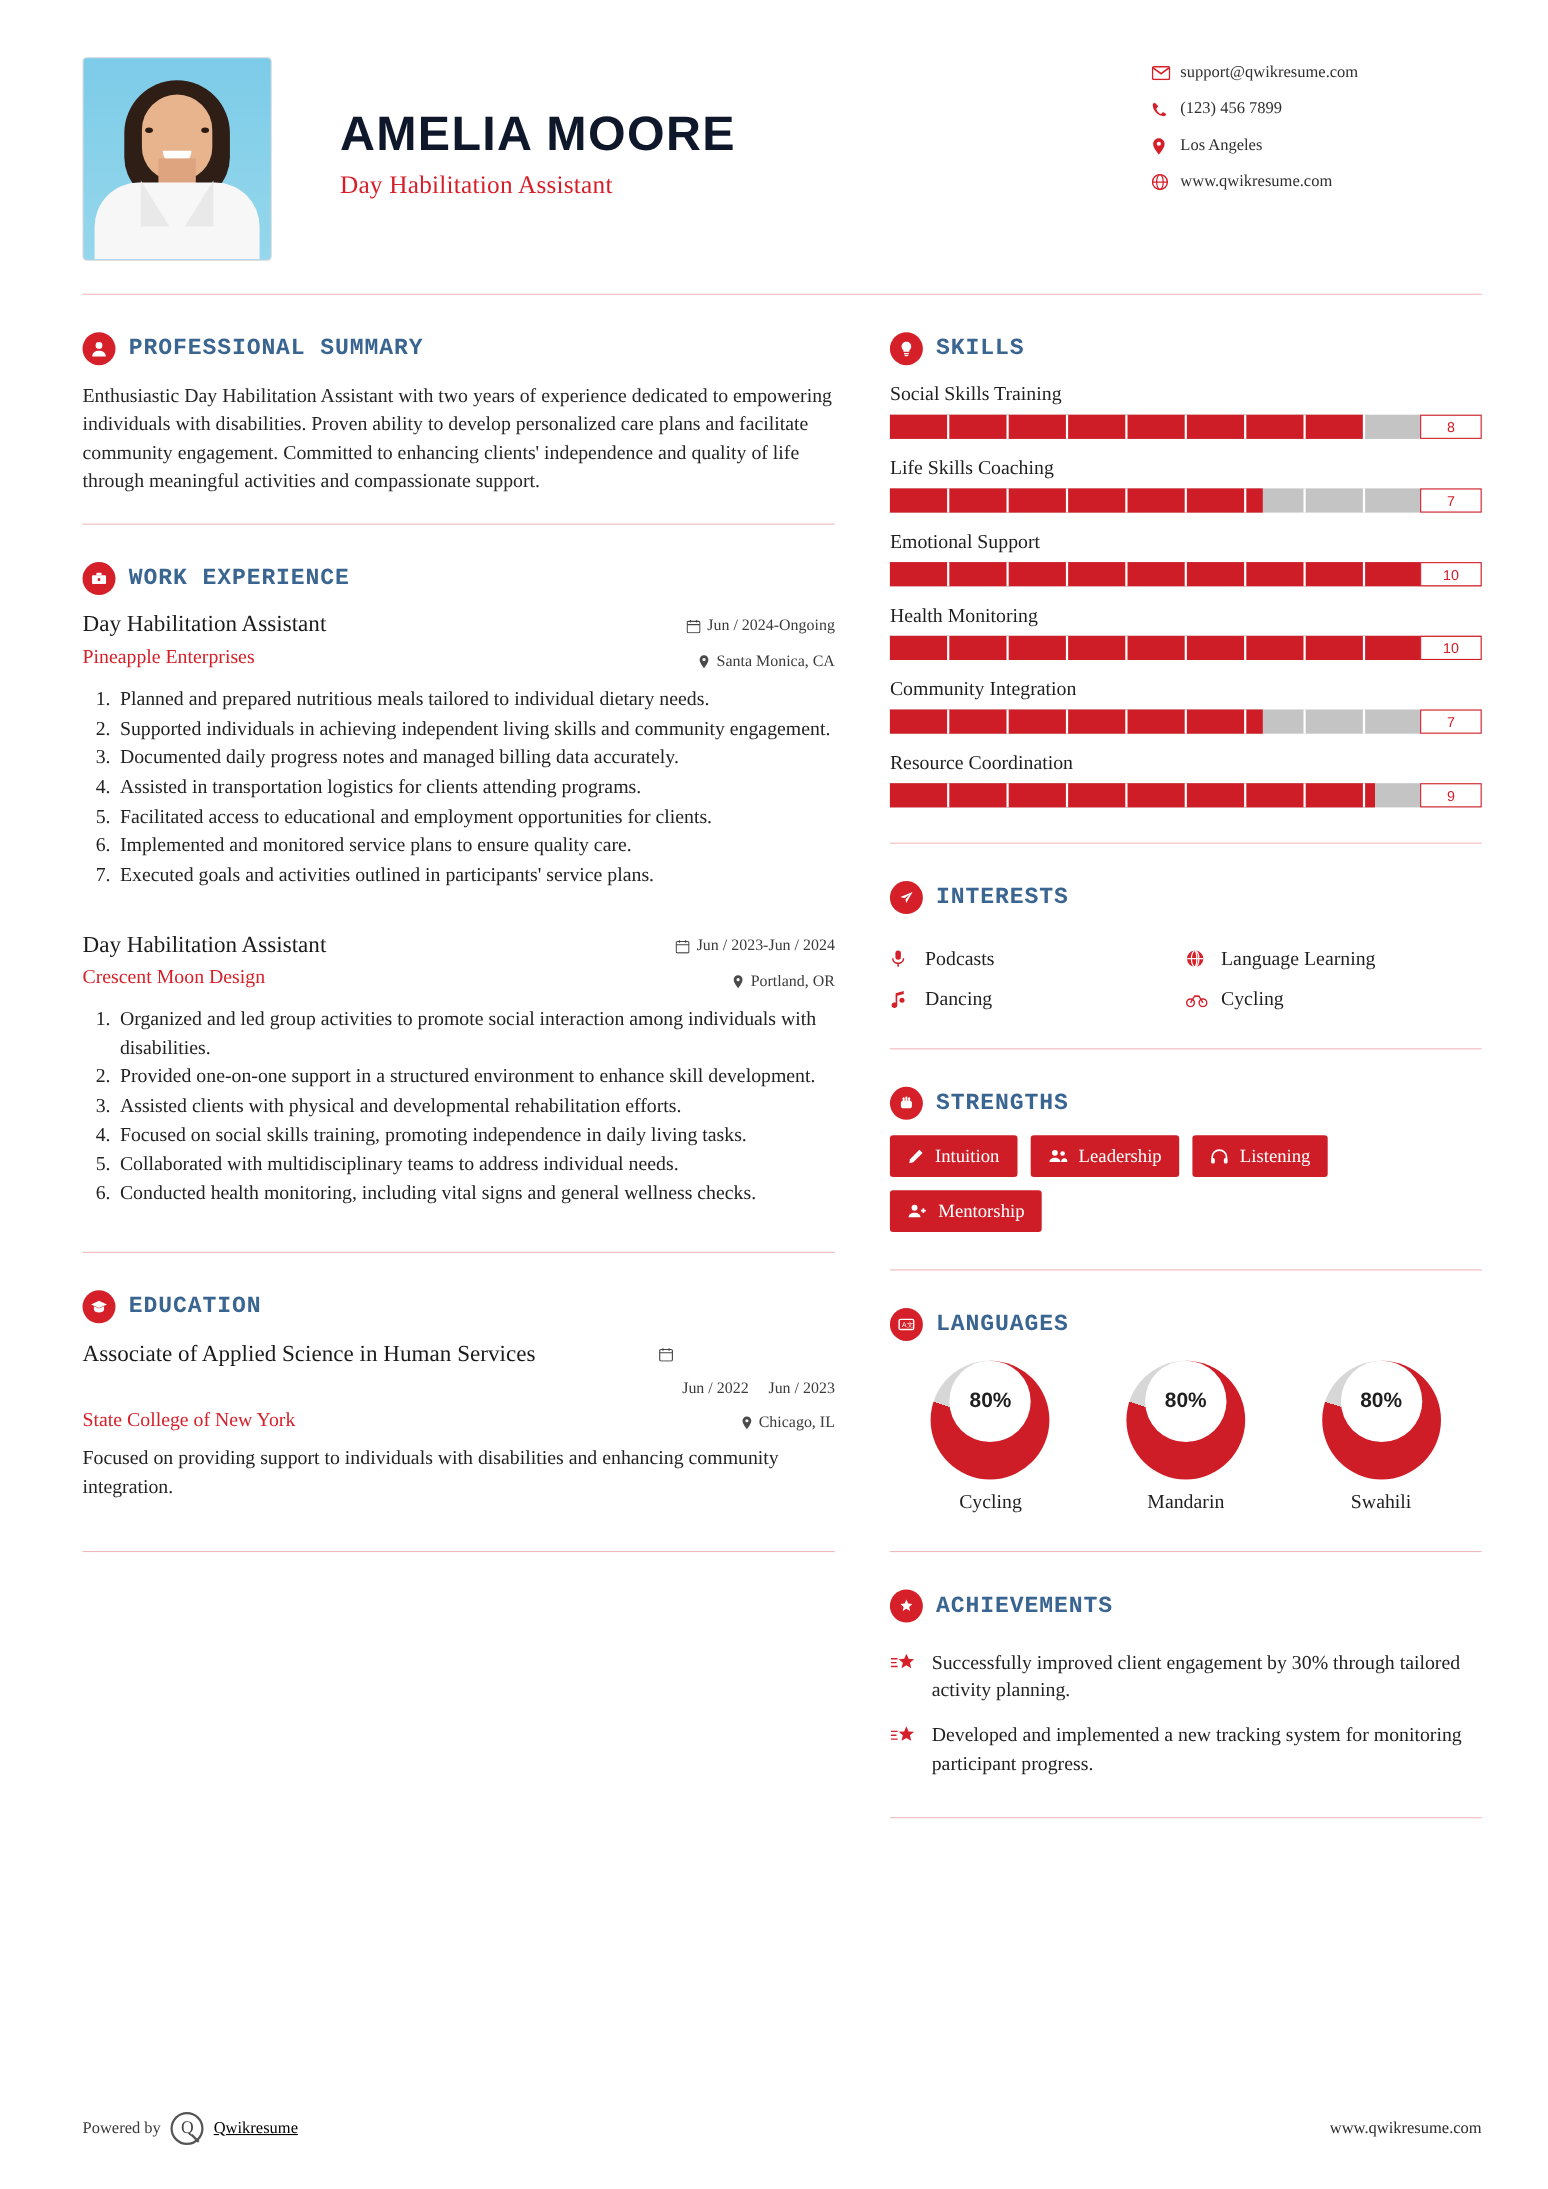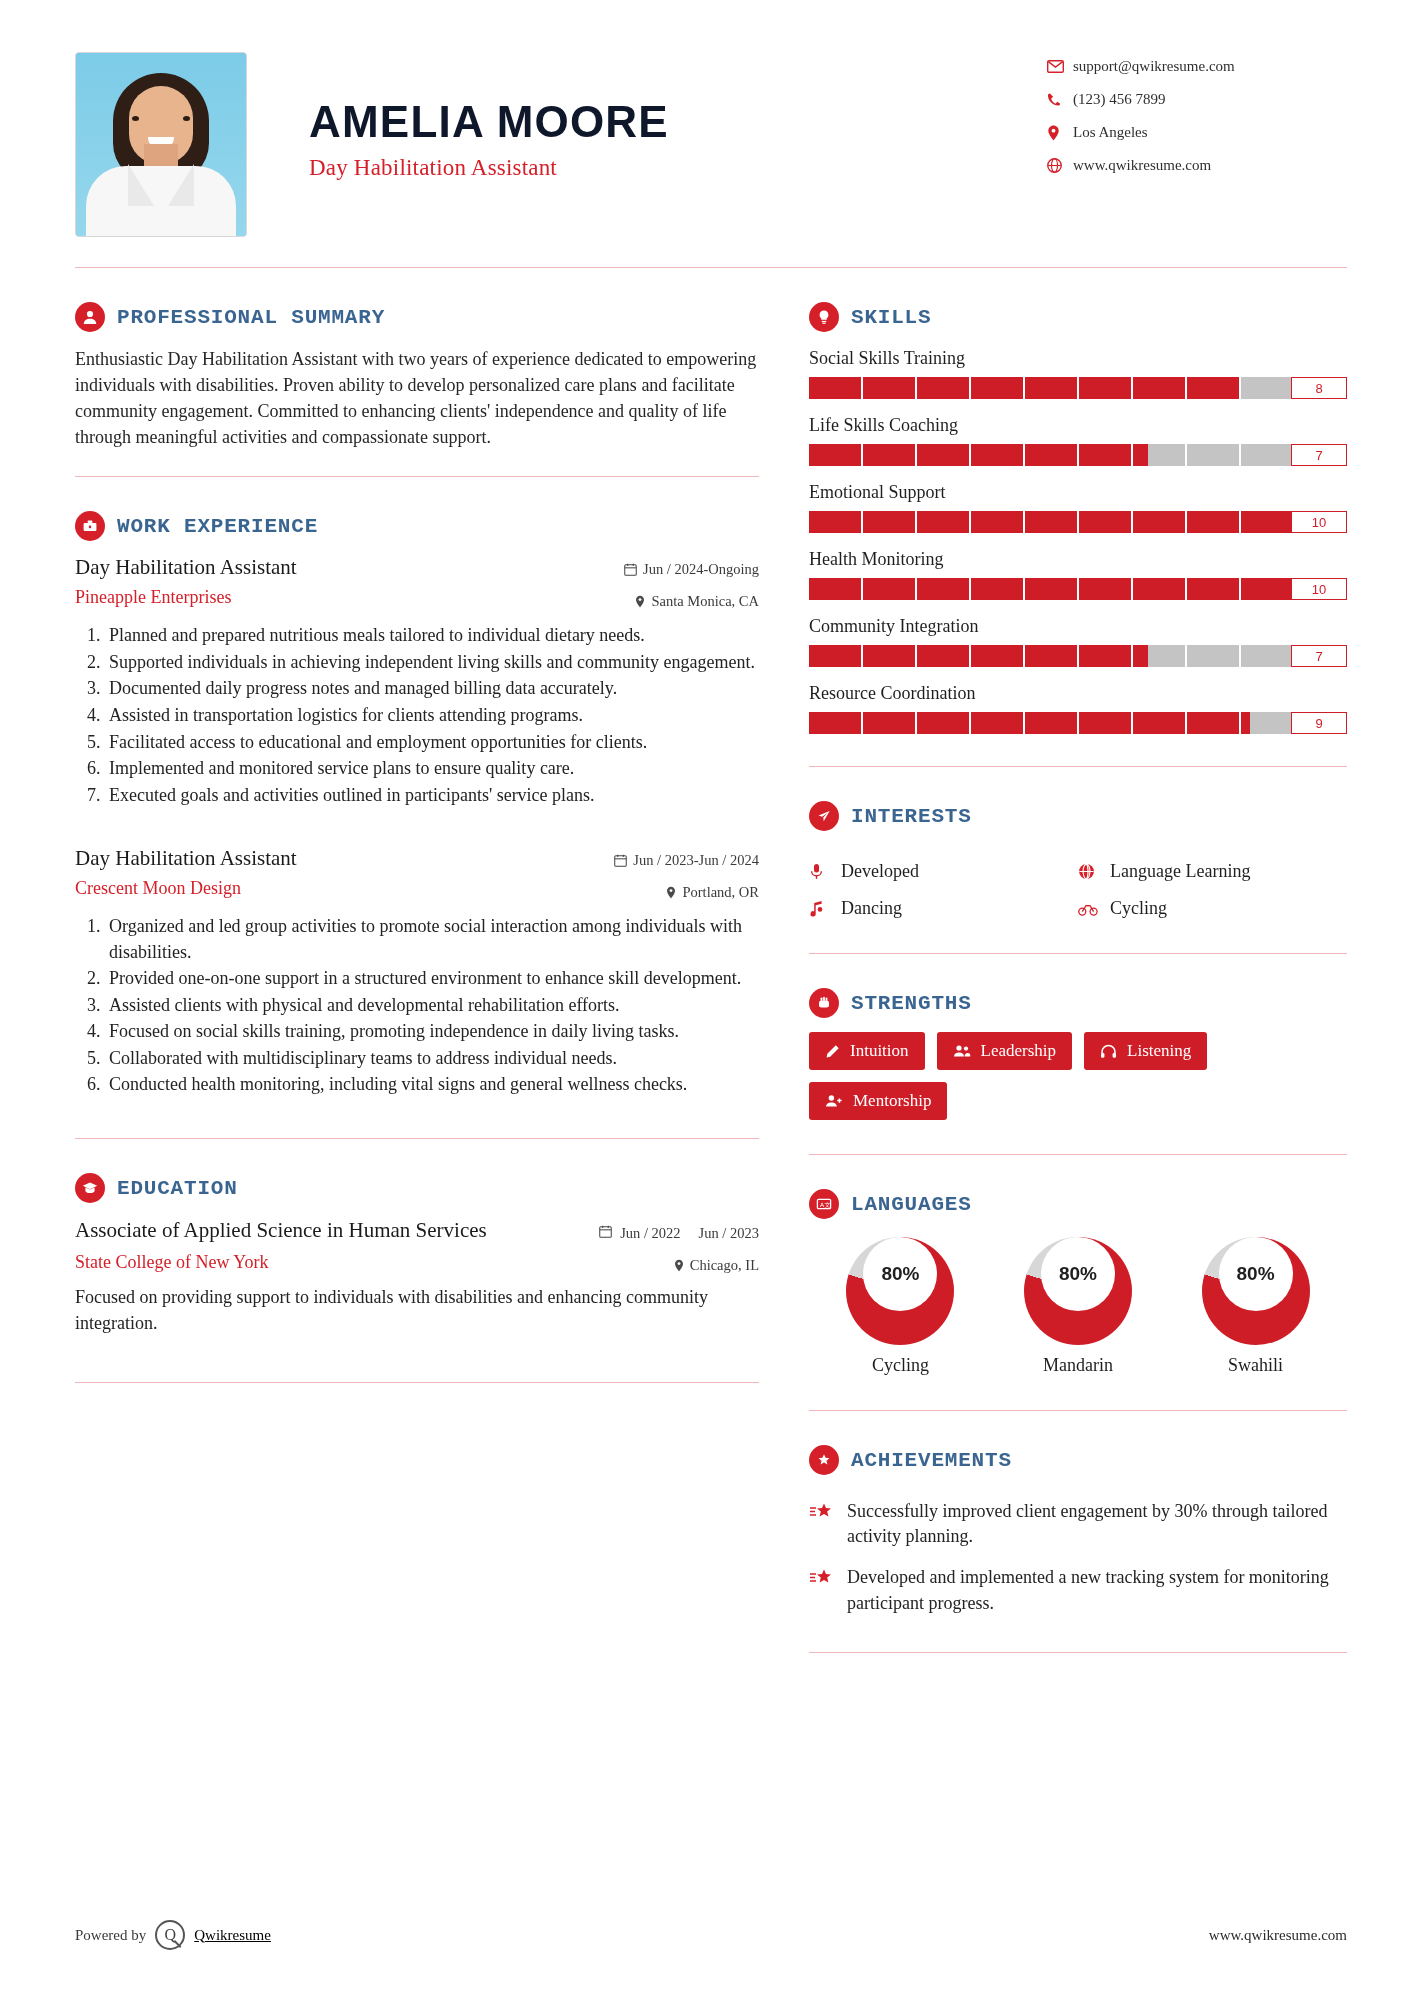--- a/index.html
+++ b/index.html
@@ -282,21 +282,21 @@
   }
   .edu-dates {
     display: flex;
     align-items: flex-start;
     gap: 8px;
     font-size: 14.5px;
     color: #3b3b3b;
     white-space: nowrap;
     padding-top: 8px;
   }
-  .edu-dates .dcol { line-height: 1.15; }
+  .edu-dates .dcol { line-height: 1.15; margin-top: 29px; }
   .edu-row2 {
     display: flex;
     justify-content: space-between;
     align-items: center;
     margin-top: 8px;
   }
   .edu-school { font-size: 18px; color: #d5202a; }
   .edu-desc {
     font-size: 18px;
     line-height: 1.45;
@@ -838,21 +838,21 @@
       </div>
       <div class="interests-grid">
         <div class="interest">
           <span class="ico">
             <svg width="15" height="17" viewBox="0 0 15 17">
                 <rect x="5" y="1" width="5" height="8.4" rx="2.5" fill="#d5202a"></rect>
                 <path d="M2.6 8.2c0 2.7 2.2 4.6 4.9 4.6s4.9-1.9 4.9-4.6" fill="none" stroke="#d5202a" stroke-width="1.4"></path>
                 <path d="M7.5 12.8v3" stroke="#d5202a" stroke-width="1.4"></path>
               </svg>
           </span>
-          <span>Developed</span>
+          <span>Podcasts</span>
         </div>
         <div class="interest">
           <span class="ico">
             <svg width="17" height="17" viewBox="0 0 17 17">
                 <circle cx="8.5" cy="8.5" r="7.4" fill="#d5202a"></circle>
                 <path d="M8.5 1.1c2 2.2 2 12.6 0 14.8M1.3 8.5h14.4" stroke="#fff" stroke-width="1.2" fill="none"></path>
                 <ellipse cx="8.5" cy="8.5" rx="3.4" ry="7.4" fill="none" stroke="#fff" stroke-width="1.1"></ellipse>
               </svg>
           </span>
           <span>Language Learning</span>

